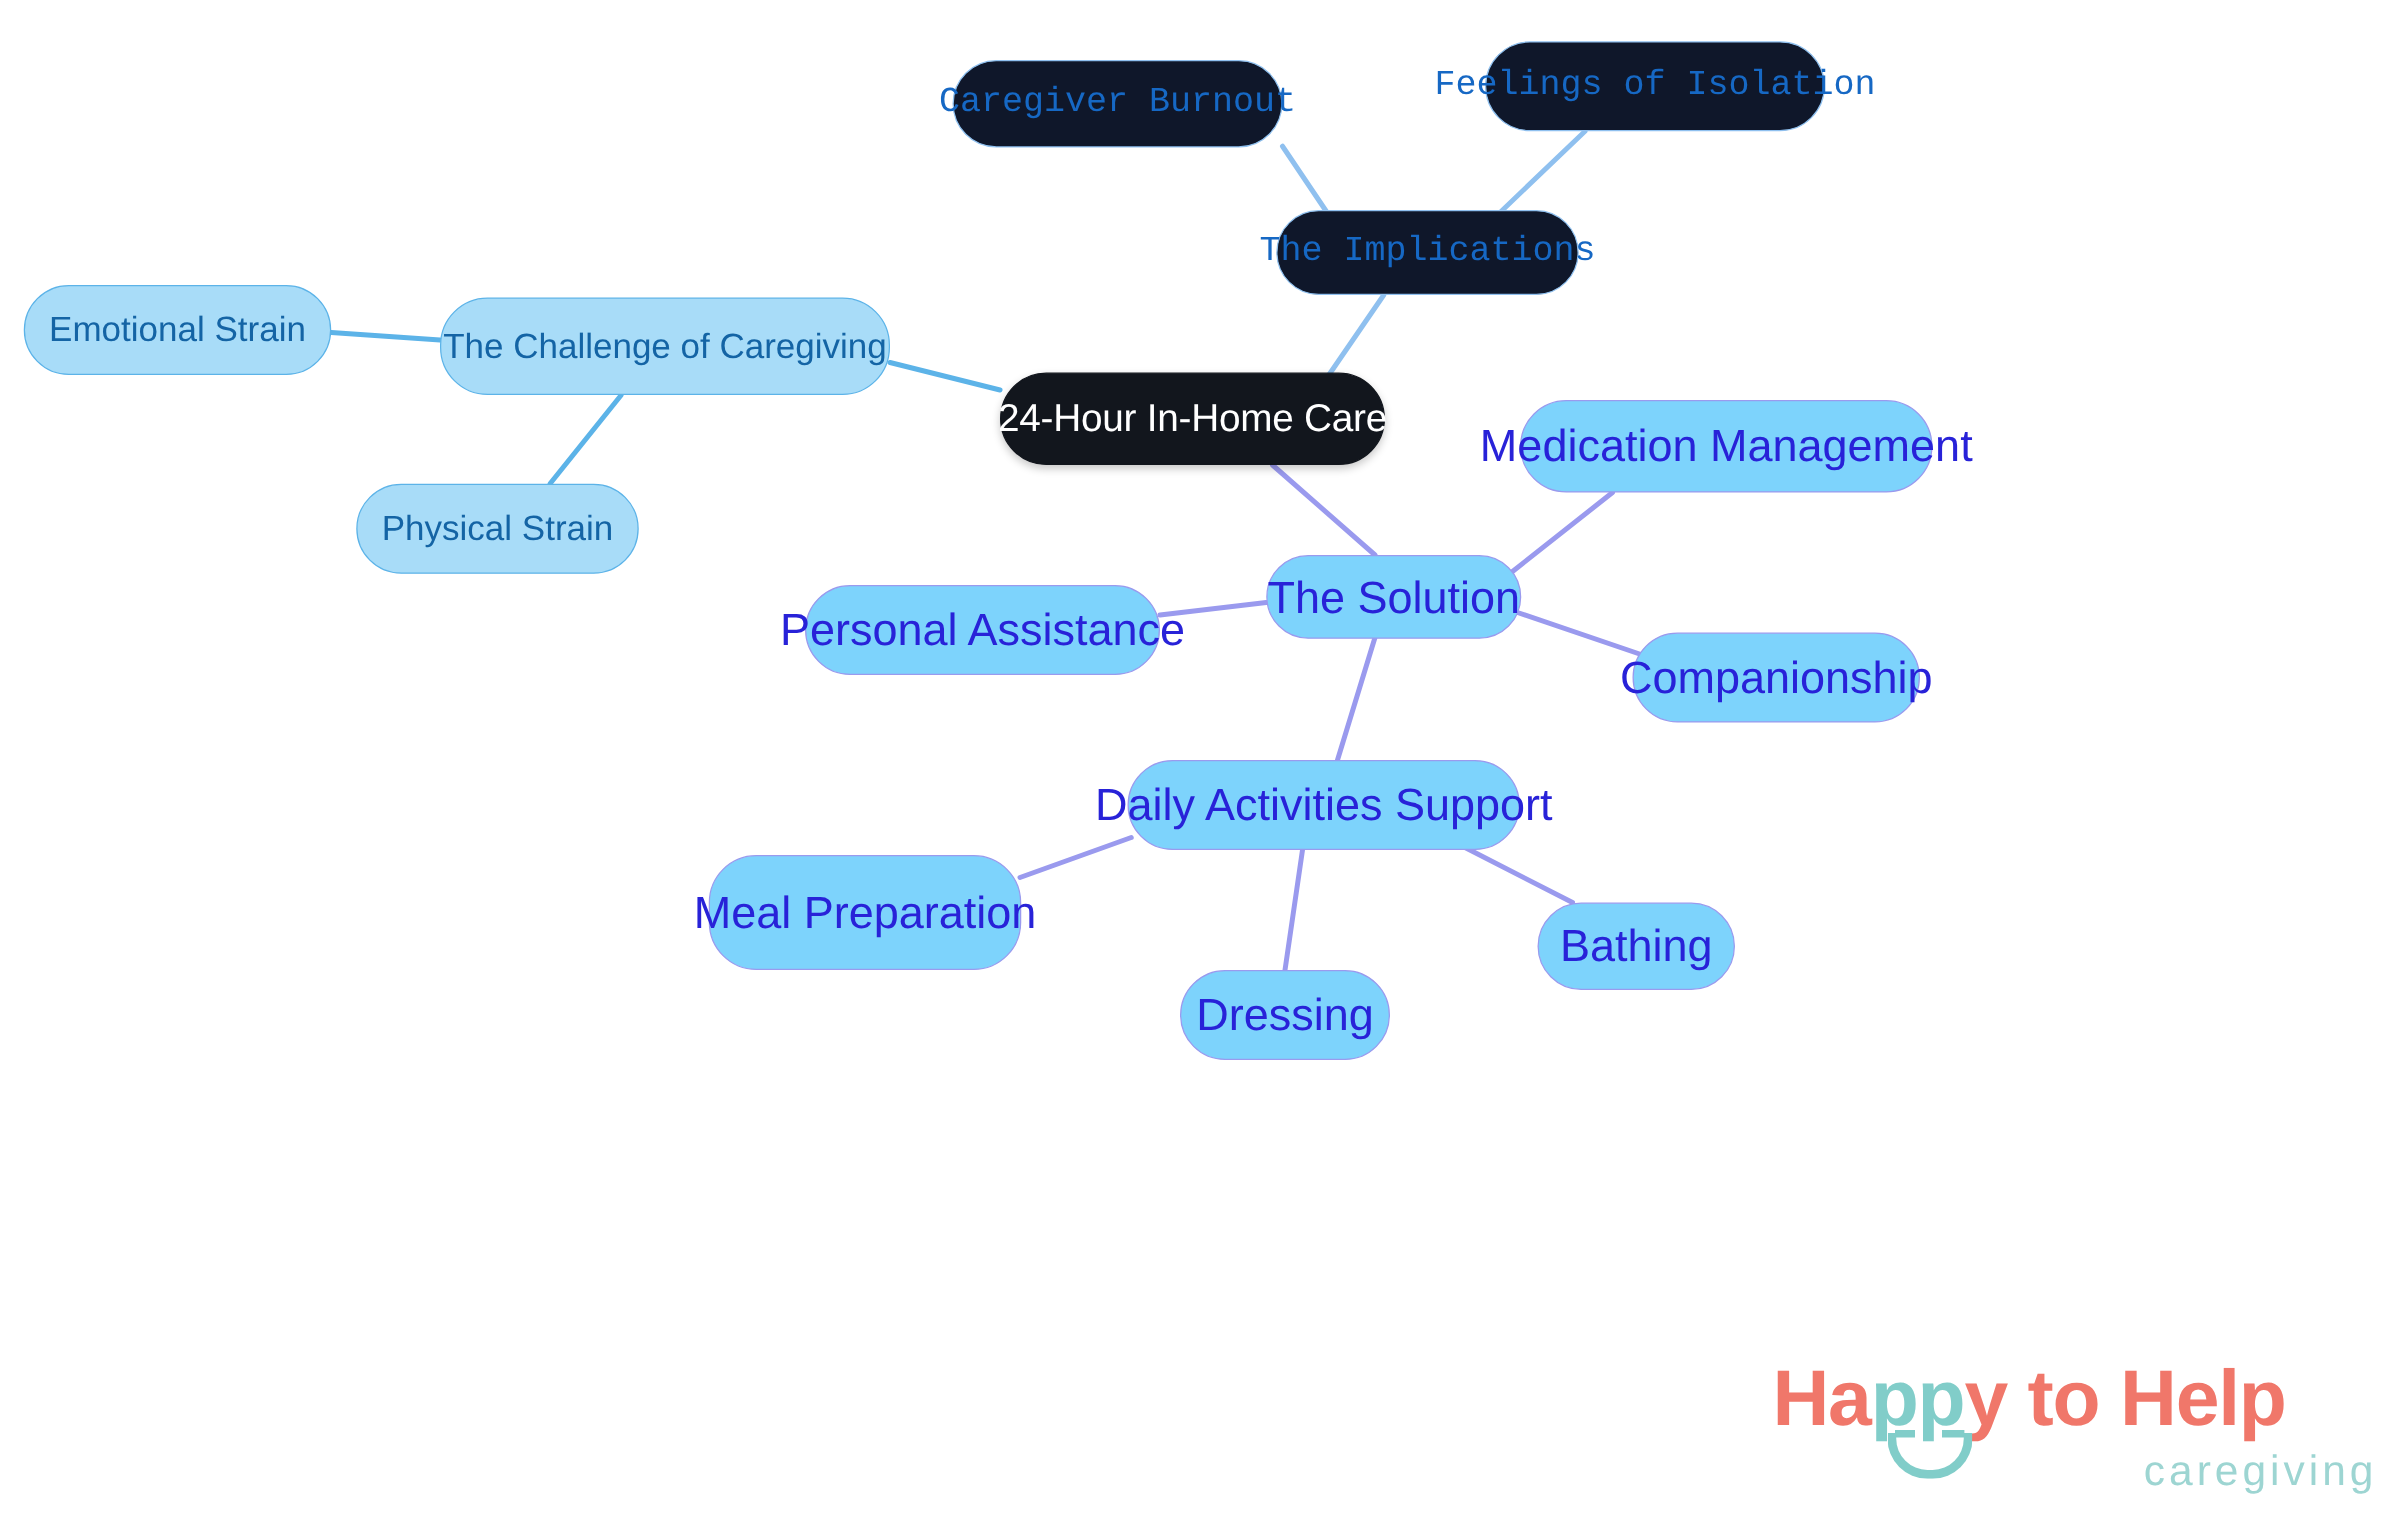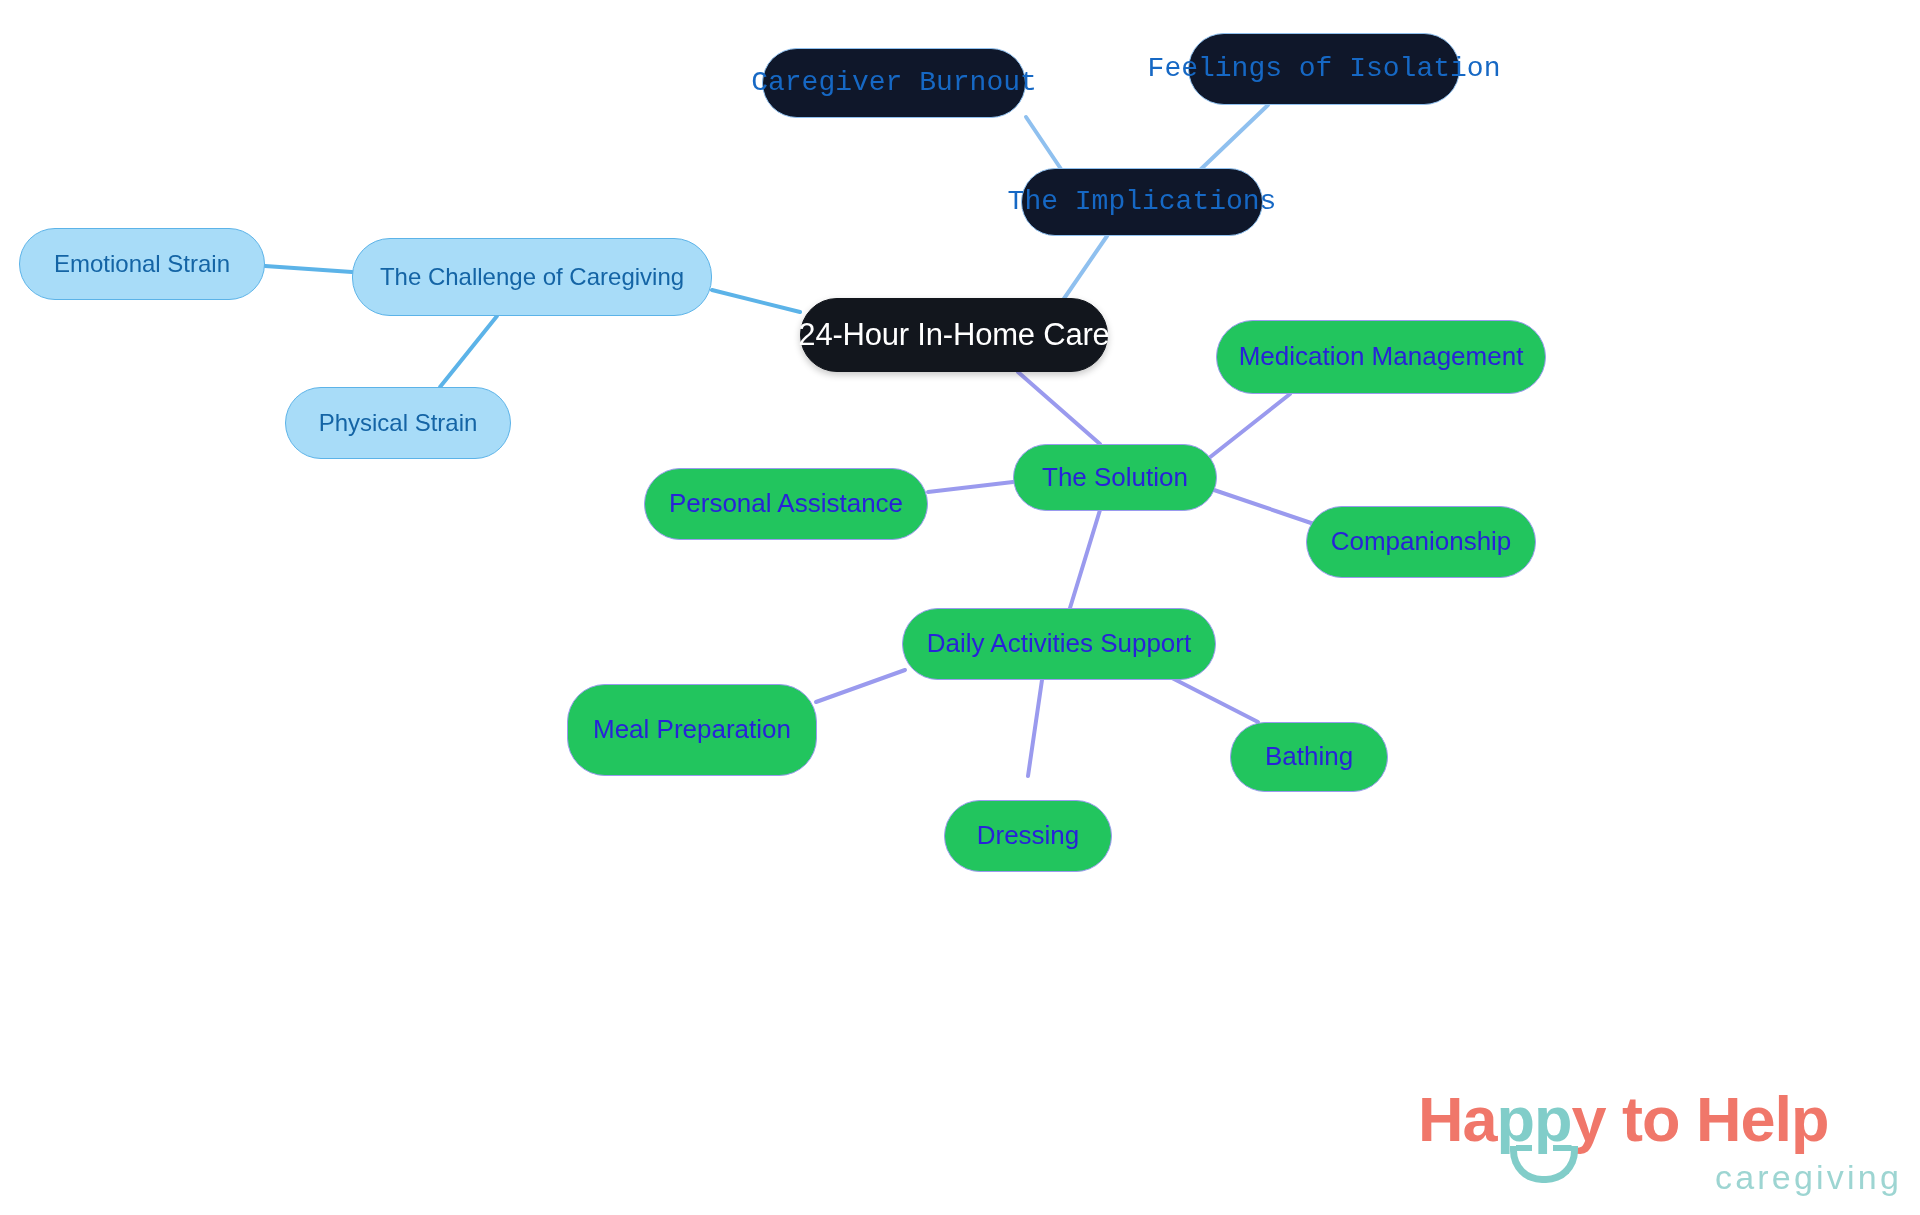--- a/index.html
+++ b/index.html
@@ -49,41 +49,41 @@
     letter-spacing: -0.2px;
     box-shadow: 0 3px 7px rgba(0,0,0,0.22);
   }
 
   
   .node.blue-a {
     background: #a8dcf8;
     border-color: #5cb3e8;
     color: #1464a5;
     border-radius: 38px;
-    font-size: 24px;
+    font-size: 28px;
     text-align: right;
   }
 
   
   .node.blue-b {
     background: #0f172a;
     border-color: #8fc0ef;
     color: #1668c4;
     border-radius: 38px;
     font-size: 28px;
     font-family: Liberation Mono, monospace;
   }
 
   
   .node.purple {
-    background: #22c55e;
+    background: #7dd3fc;
     border-color: #9a9aee;
     color: #2822d8;
     border-radius: 38px;
-    font-size: 26px;
+    font-size: 36px;
   }
 
   
   #logo {
     position: absolute;
     left: 1418px;
     top: 1088px;
     width: 490px;
     height: 112px;
   }
@@ -163,21 +163,21 @@
   <div class="node purple" style="left:1013px; top:444px; width:204px; height:67px;">The Solution</div>
 
   <div class="node purple" style="left:1306px; top:506px; width:230px; height:72px;">Companionship</div>
 
   <div class="node purple" style="left:644px; top:468px; width:284px; height:72px;">Personal Assistance</div>
 
   <div class="node purple" style="left:902px; top:608px; width:314px; height:72px;">Daily Activities Support</div>
 
   <div class="node purple" style="left:567px; top:684px; width:250px; height:92px;">Meal Preparation</div>
 
-  <div class="node purple" style="left:944px; top:776px; width:168px; height:72px;margin-top:24px;">Dressing</div>
+  <div class="node purple" style="left:944px; top:776px; width:168px; height:72px;">Dressing</div>
 
   <div class="node purple" style="left:1230px; top:722px; width:158px; height:70px;">Bathing</div>
 
   <div id="logo">
     <div id="logo-wordmark"><span class="lg-coral">Ha</span><span class="lg-teal">pp</span><span class="lg-coral">y to Hel</span><span class="lg-coral">p</span></div>
     <div id="logo-smile"></div>
     <div id="logo-sub">caregiving</div>
   </div>
 
 </div>

